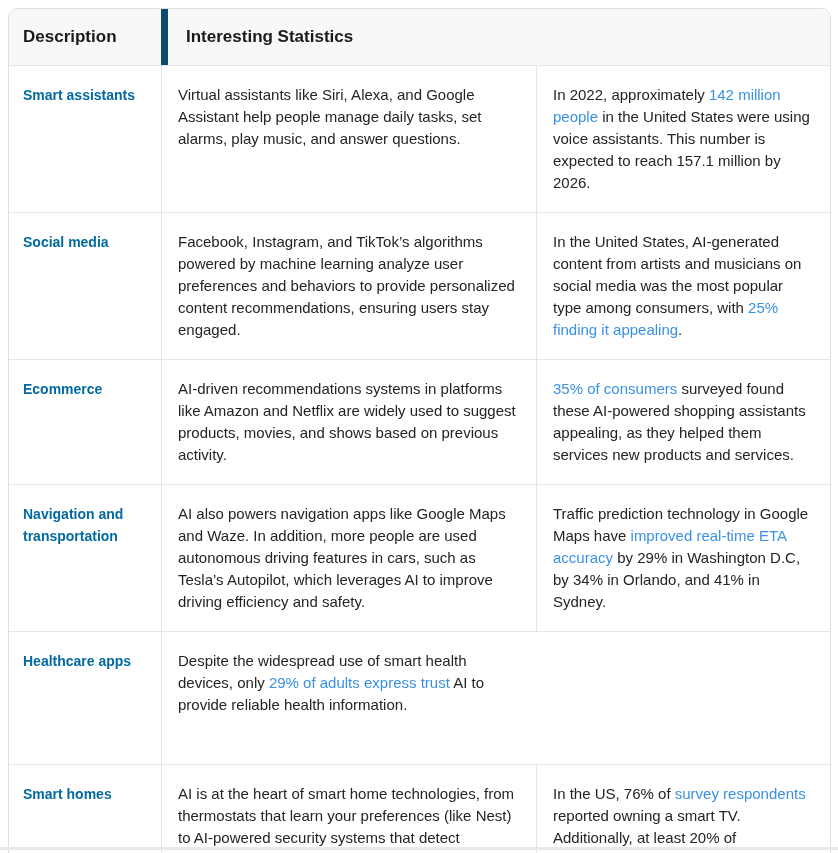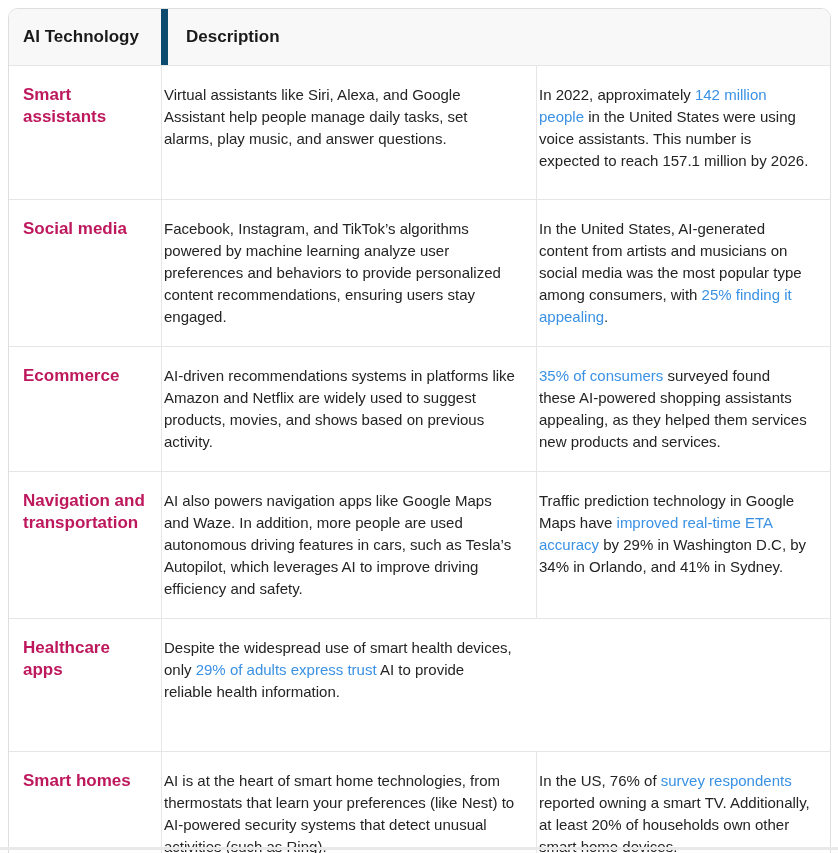--- a/index.html
+++ b/index.html
@@ -53,26 +53,26 @@
   }
   #table-body .trow:nth-child(1) { min-height: 134px; }
   #table-body .trow:nth-child(2) { min-height: 133px; }
   #table-body .trow:nth-child(3) { min-height: 113px; }
   #table-body .trow:nth-child(4) { min-height: 133px; }
   #table-body .trow:nth-child(5) { min-height: 133px; }
   #table-body .trow:nth-child(6) { min-height: 133px; }
   .cell { padding: 18px 14px; }
   .cell.desc, .cell.stats {
     border-left: 1px solid #e6e6e6;
-    padding: 18px 20px 18px 2px;
+    padding: 18px 20px 18px 16px;
   }
   .tech-label {
-    font-size: 17px;
+    font-size: 14px;
     font-weight: 700;
-    color: #be185d;
+    color: #0369a1;
     line-height: 22px;
   }
   .body-text {
     margin: 0;
     font-size: 15px;
     line-height: 22px;
     color: #242424;
   }
   .stat-link {
     color: var(--link-color);
@@ -87,22 +87,22 @@
     height: 3px;
     background: #e9e9e9;
   }
 </style>
 </head>
 <body>
 
 <div class="page">
   <div class="table-card">
     <div class="thead">
-      <div class="hcell">AI Technology</div>
       <div class="hcell">Description</div>
+      <div class="hcell">Interesting Statistics</div>
     </div>
     <div id="table-body">
         <div class="trow">
           <div class="cell tech"><span class="tech-label">Smart assistants</span></div>
           <div class="cell desc">
             <p class="body-text">Virtual assistants like Siri, Alexa, and Google Assistant help people manage daily tasks, set alarms, play music, and answer questions.</p>
           </div>
           <div class="cell stats">
             <p class="body-text"><span>In 2022, approximately </span><a class="stat-link">142 million people</a><span> in the United States were using voice assistants. This number is expected to reach 157.1 million by 2026.</span></p>
           </div>

